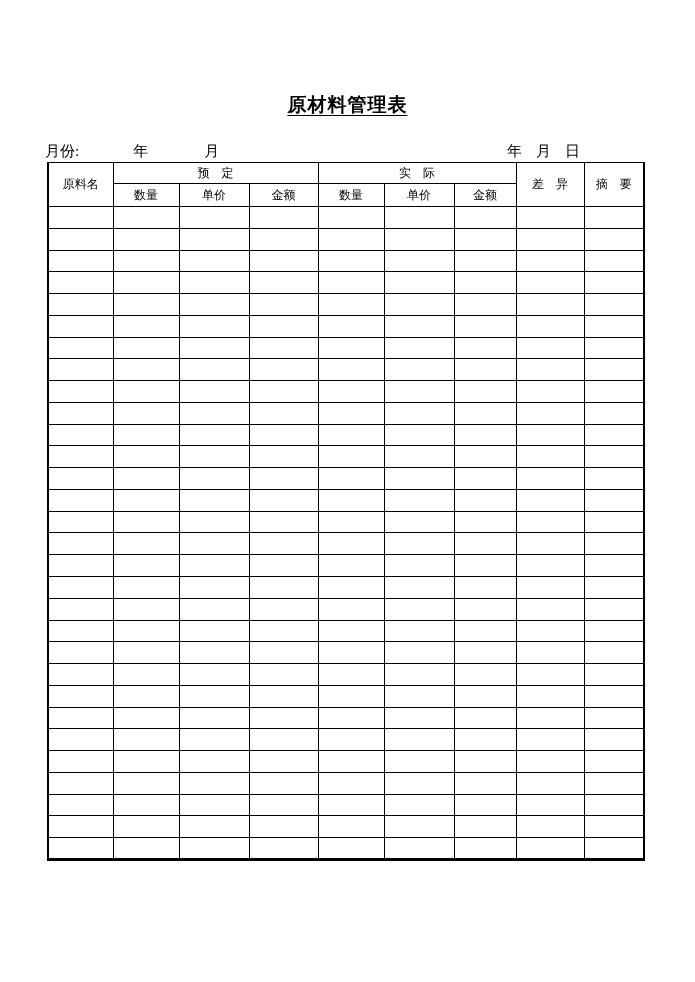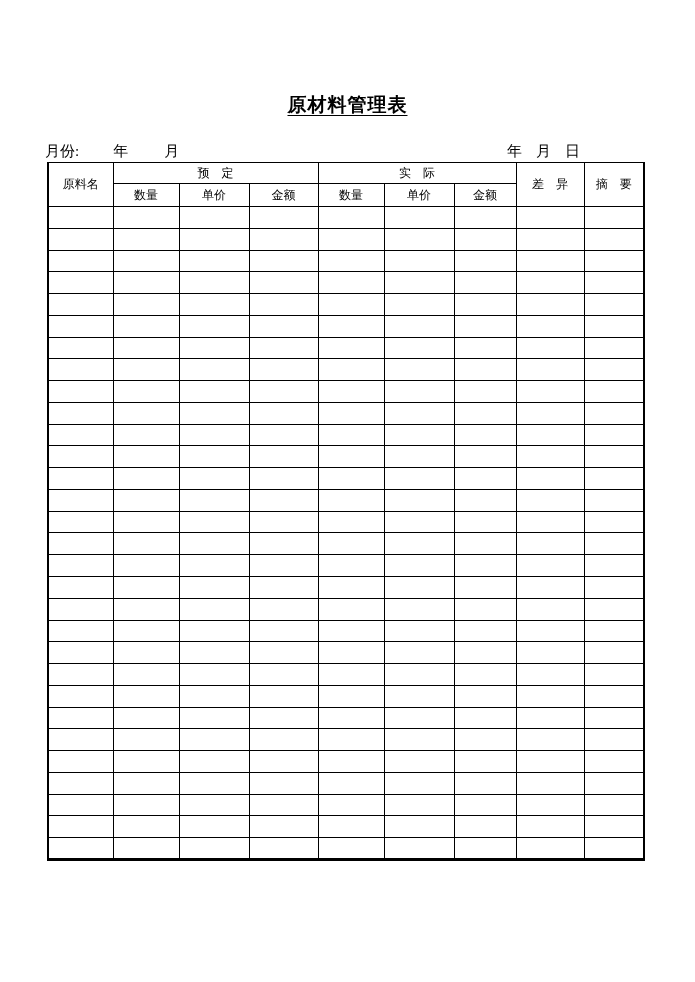--- a/index.html
+++ b/index.html
@@ -26,21 +26,21 @@
   }
 
   .date-line {
     position: absolute;
     top: 140px; left: 45px; right: 47px;
     height: 21px;
     font-size: 15px;
     display: flex;
     align-items: flex-end;
   }
-  .date-left { display: flex; }
+  .date-left { display: flex; gap: 20px; }
   .date-left .month-label { margin-right: 34px; }
   .date-left .year-label  { margin-right: 36px; }
   .date-spacer { flex: 1; }
   .date-right { display: flex; padding-right: 68px; }
   .date-right span { margin-left: 14px; }
 
   table.form-table {
     position: absolute;
     top: 162px; left: 47px;
     width: 596px;

